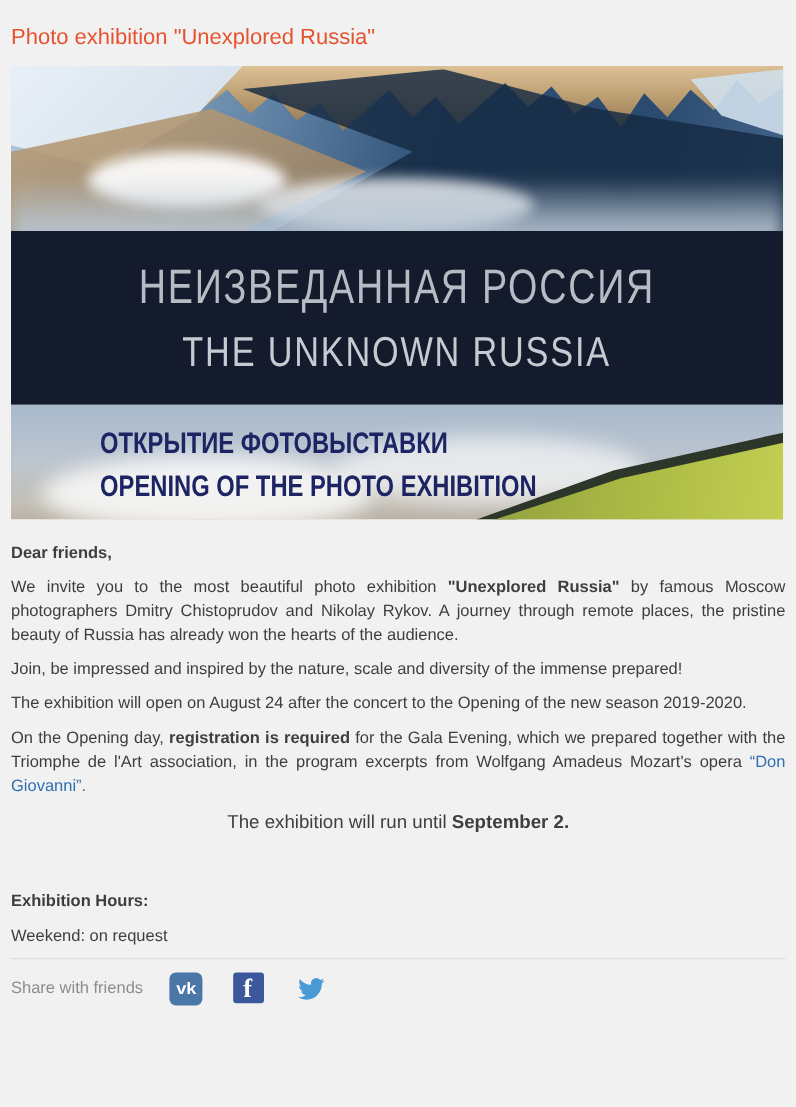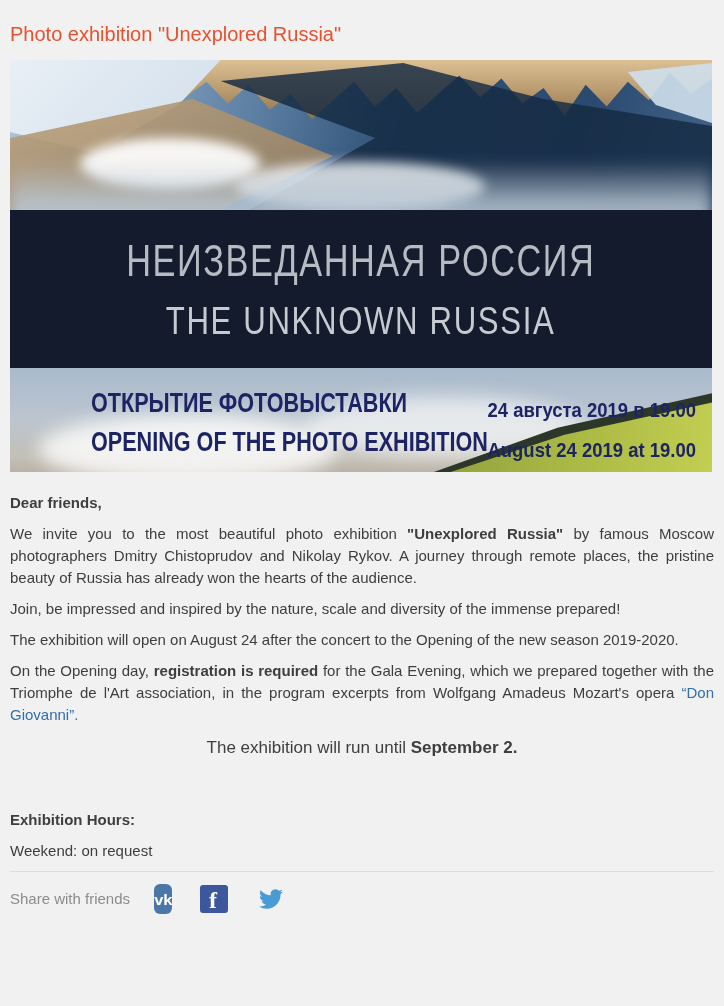--- a/index.html
+++ b/index.html
@@ -62,24 +62,24 @@
   
   .article{margin-top:20px;}
   .para{font-size:15px;line-height:22px;text-align:justify;margin-bottom:9px;color:#3e3e3e;}
   .para b{font-weight:700;}
   .doc-link{color:var(--c-link);cursor:pointer;}
   .run-until{font-size:17px;line-height:26px;margin-bottom:0;text-align:center;}
   .hours{margin-top:48px;}
   .hours .para{text-align:left;}
   
   .share{margin-top:0;border-top:1px solid #dcdcdc;padding-top:12px;
-    display:flex;align-items:center;}
+    display:flex;}
   .share-label{font-size:15px;color:#8c8c8c;margin-right:24px;line-height:30px;}
   .icon-btn{display:inline-flex;align-items:center;justify-content:center;cursor:pointer;}
-  .vk-btn{width:18px;height:30px;border-radius:6px;background:var(--c-vk);margin-right:28px;}
+  .vk-btn{width:30px;height:30px;border-radius:6px;background:var(--c-vk);margin-right:28px;}
   .vk-glyph{color:#fff;font-size:15px;font-weight:700;letter-spacing:0;transform:scaleX(1.1);}
   .fb-btn{width:28px;height:28px;border-radius:3px;background:var(--c-facebook);
     margin-right:28px;overflow:hidden;position:relative;}
   .fb-glyph{color:#fff;font-size:24px;font-weight:700;position:absolute;left:9px;top:2px;
     font-family:"Liberation Serif","DejaVu Serif",serif;}
   .tw-btn{width:30px;height:30px;}
   .tw-btn svg{width:28px;height:24px;fill:var(--c-twitter);}
 </style>
 </head>
 <body>
@@ -104,24 +104,20 @@
       <div class="band-en">THE UNKNOWN RUSSIA</div>
     </div>
     <div class="banner-bottom">
       <div class="bcloud b1"></div>
       <div class="bcloud b2"></div>
       <div class="treeline"></div>
       <div class="hill"></div>
       <div class="open-left">
         <div>ОТКРЫТИЕ ФОТОВЫСТАВКИ</div>
         <div>OPENING OF THE PHOTO EXHIBITION</div>
-      </div>
-      <div class="open-right">
-        <div>24 августа 2019 в 19.00</div>
-        <div>August 24 2019 at 19.00</div>
       </div>
     </div>
   </div>
 
   <div class="article">
     <p class="para"><b>Dear friends,</b></p>
 
     <p class="para"><span>We invite you to the most beautiful photo exhibition </span><b>"Unexplored Russia"</b><span> by famous Moscow photographers Dmitry Chistoprudov and Nikolay Rykov. A journey through remote places, the pristine beauty of Russia has already won the hearts of the audience.</span></p>
 
     <p class="para">Join, be impressed and inspired by the nature, scale and diversity of the immense prepared!</p>

